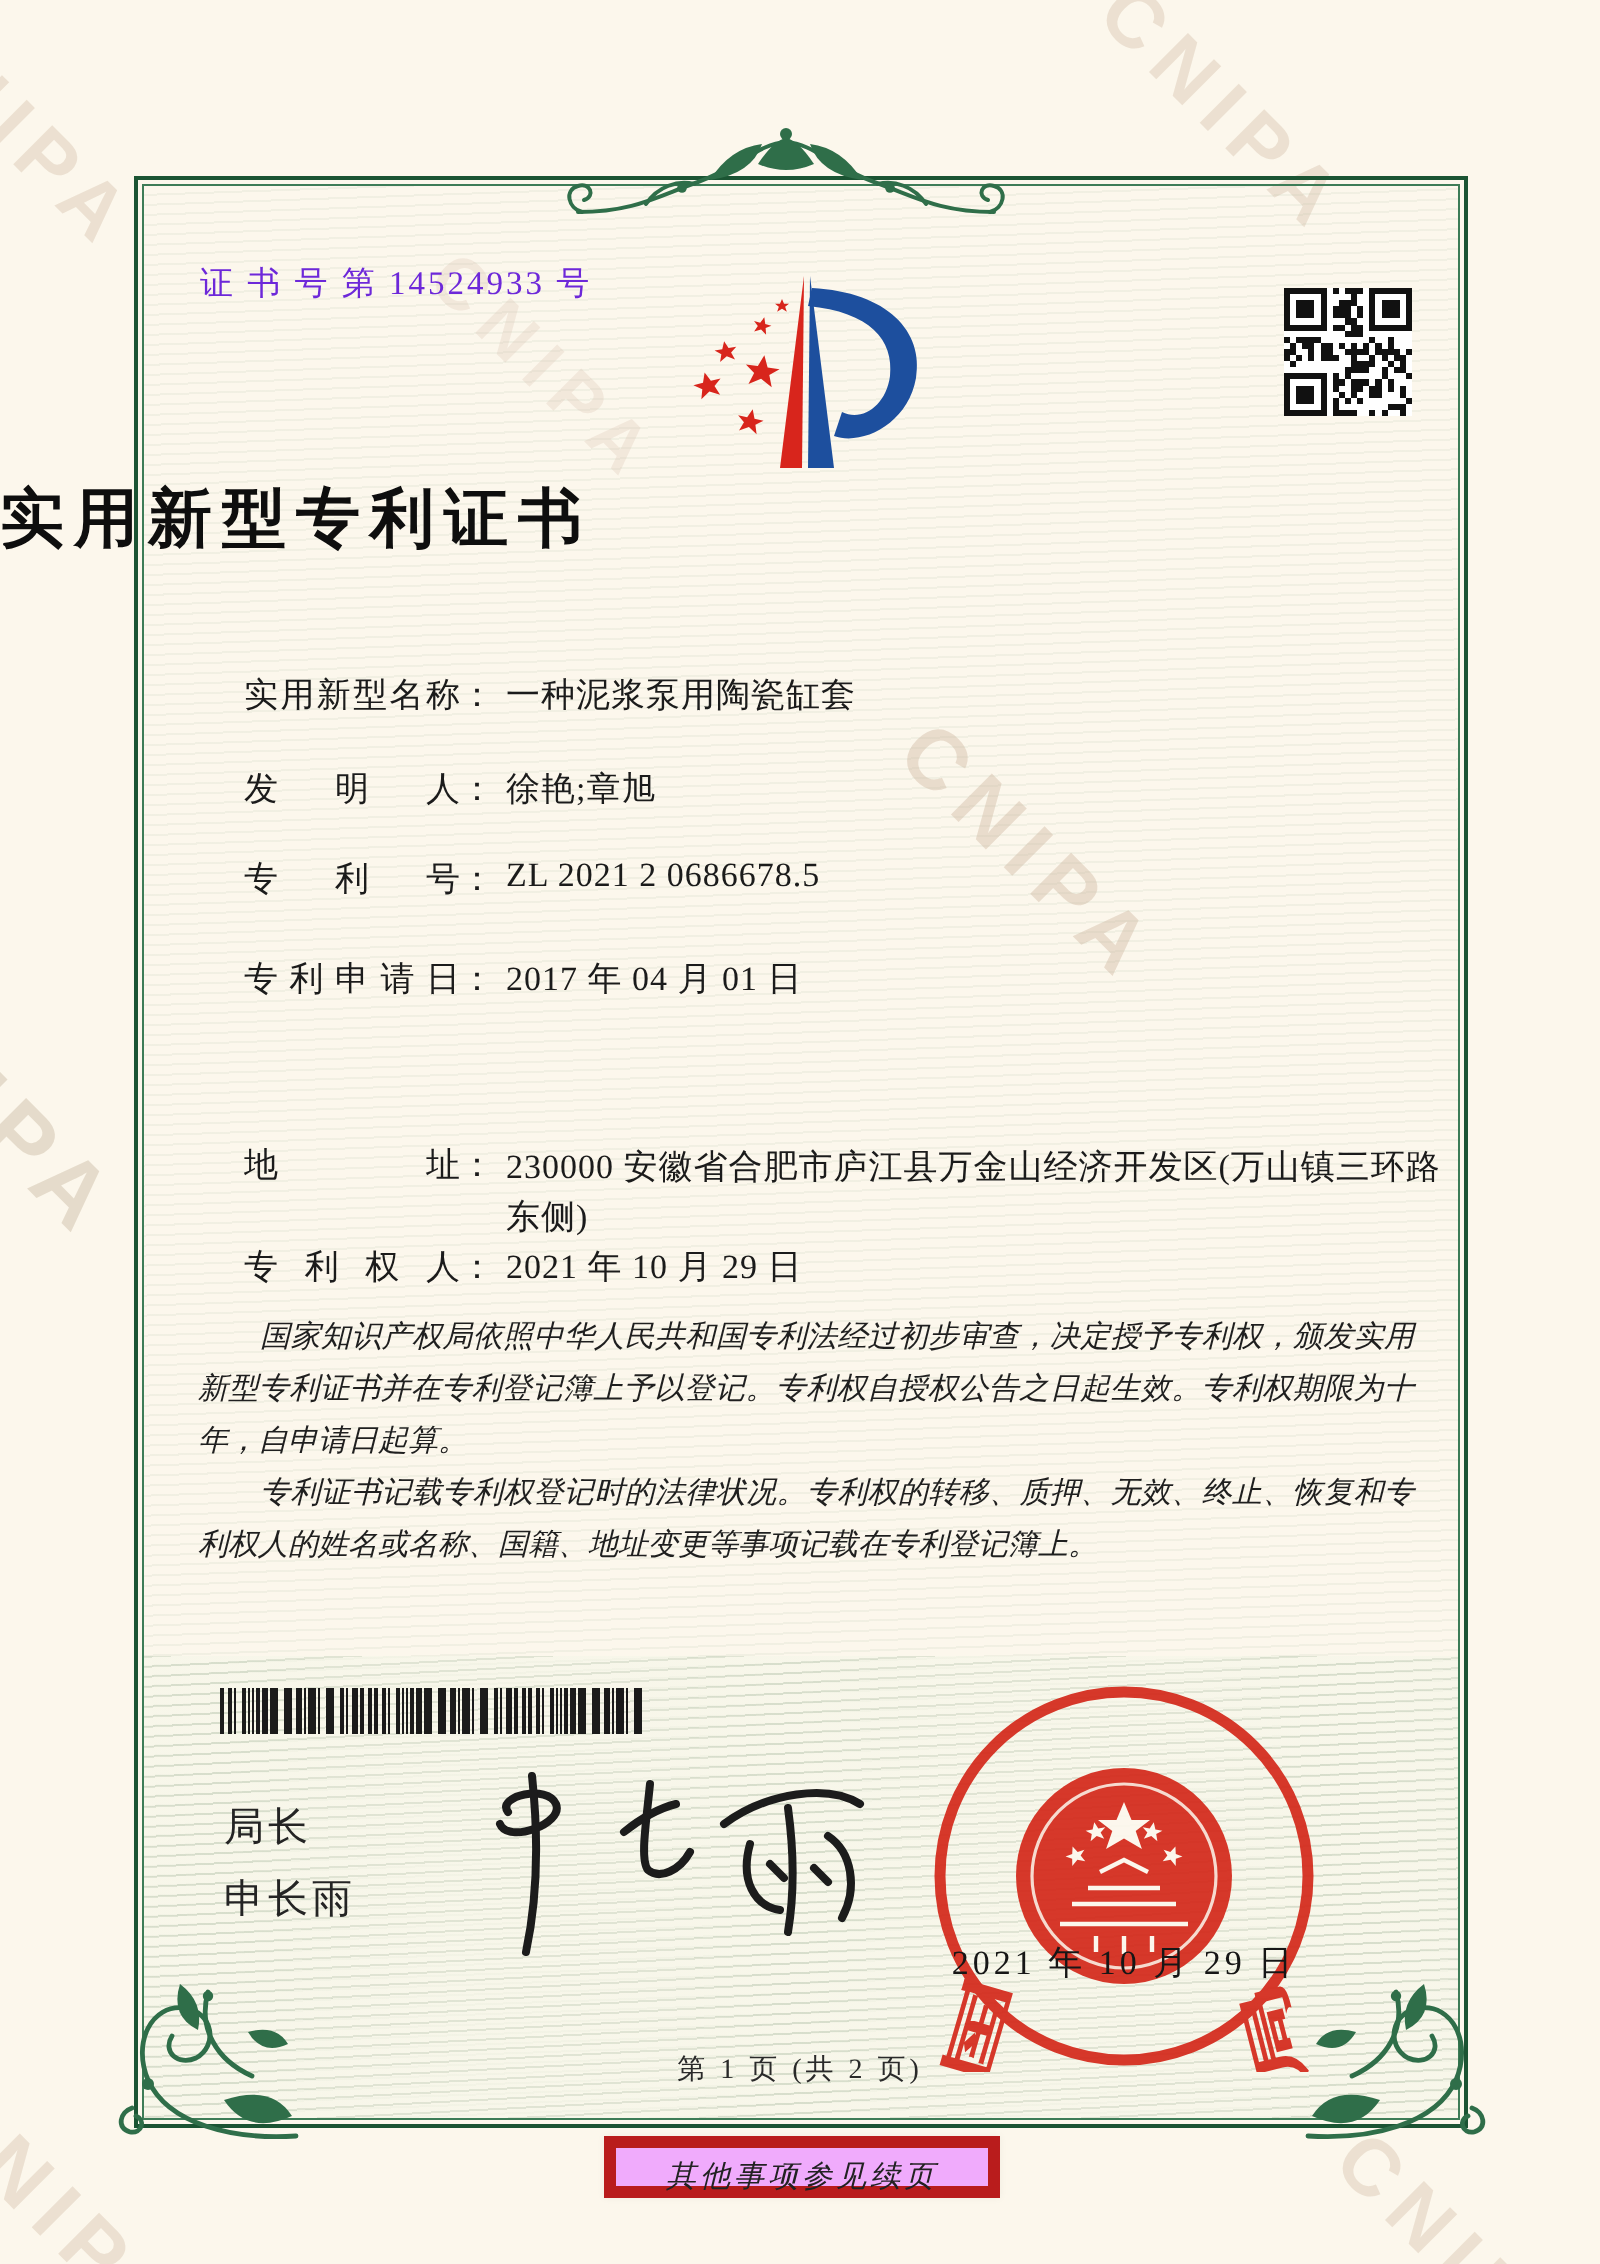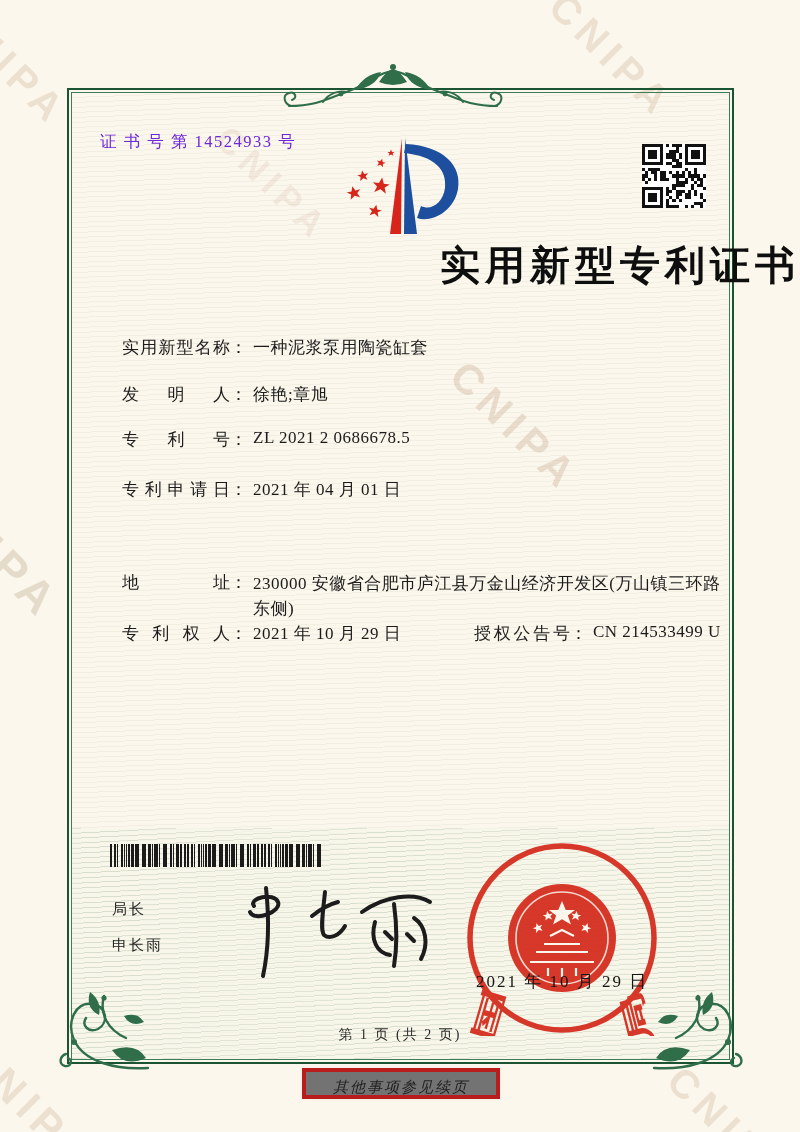--- a/index.html
+++ b/index.html
@@ -51,21 +51,21 @@
 
   
   .cert-no{
     position:absolute; z-index:5; left:100px; top:131px;
     font-size:16.5px; letter-spacing:1.5px; color:#6d28d9;
   }
   .logo{ position:absolute; z-index:5; left:338px; top:134px; }
   .qr{ position:absolute; z-index:5; left:642px; top:144px; width:64px; height:64px; }
   .title{
     position:absolute; z-index:5; left:0; right:0; top:238px;
-    text-align:right; font-size:40px; font-weight:700; letter-spacing:5px; color:#0e0e0e;
+    text-align:left; font-size:32px; font-weight:700; letter-spacing:5px; color:#0e0e0e;
   }
 
   
   .frow{ position:absolute; z-index:5; left:100px; font-size:17px; color:#1b1b1b; }
   .flabel{
     display:inline-block; width:108px; vertical-align:top;
     text-align:justify; text-align-last:justify;margin-left:22px;
   }
   .fcolon{ display:inline-block; vertical-align:top; }
   .fvalue{ display:inline-block; vertical-align:top; margin-left:6px; letter-spacing:.5px; }
@@ -83,38 +83,38 @@
 
   
   .barcode{
     position:absolute; z-index:5; left:110px; top:844px; width:212px; height:23px;
     background:
       repeating-linear-gradient(90deg, #1b1b1b 0 2px, transparent 2px 3px, transparent 3px 5px, #1b1b1b 5px 6px, transparent 6px 11px),
       repeating-linear-gradient(90deg, #1b1b1b 0 1px, transparent 1px 4px, #1b1b1b 4px 6px, transparent 6px 7px);
   }
   .officer-title, .officer-name{
     position:absolute; z-index:5; left:112px;
-    font-family:"Liberation Sans", sans-serif; font-size:15px; color:#242424; letter-spacing:2px;
+    font-family:"Liberation Sans", sans-serif; font-size:20px; color:#242424; letter-spacing:2px;
   }
   .officer-title{ top:900px; }
   .officer-name{ top:936px; }
   .sig{ position:absolute; z-index:6; left:228px; top:876px; }
 
   .seal{ position:absolute; z-index:5; left:464px; top:840px; }
   .seal-date{
     position:absolute; z-index:6; left:452px; top:970px; width:220px;
     text-align:center; font-size:17px; letter-spacing:2px; color:#161616;
   }
   .page-num{
     position:absolute; z-index:5; left:0; right:0; top:1026px;
     text-align:center; font-size:14px; letter-spacing:2px; color:#2a2a2a;
   }
   .cont-note{
     position:absolute; z-index:5; left:302px; top:1068px; width:198px; height:31px;
-    background:#737373; border:4px solid #b91c1c; box-shadow:0 0 4px rgba(0,0,0,.05);
+    background:#f0abfc; border:6px solid #b91c1c; box-shadow:0 0 4px rgba(0,0,0,.05);
     text-align:center; line-height:30px;
     font-size:15px; font-style:italic; letter-spacing:2px; color:#222;
   }
 </style>
 </head>
 <body>
 
 <div class="page">
 
   <div class="waves"></div>
@@ -336,32 +336,33 @@
   <div class="frow" style="top:336px">
     <span class="flabel">实用新型名称</span><span class="fcolon">：</span><span class="fvalue">一种泥浆泵用陶瓷缸套</span>
   </div>
   <div class="frow" style="top:383px">
     <span class="flabel">发明人</span><span class="fcolon">：</span><span class="fvalue">徐艳;章旭</span>
   </div>
   <div class="frow" style="top:428px">
     <span class="flabel">专利号</span><span class="fcolon">：</span><span class="fvalue">ZL 2021 2 0686678.5</span>
   </div>
   <div class="frow" style="top:478px">
-    <span class="flabel">专利申请日</span><span class="fcolon">：</span><span class="fvalue">2021 年 04 月 01 日</span>
+    <span class="flabel">专利申请日</span><span class="fcolon">：</span><span class="fvalue">2017 年 04 月 01 日</span>
   </div>
   <div class="frow" style="top:571px">
     <span class="flabel">地址</span><span class="fcolon">：</span><span class="fvalue wrap">230000 安徽省合肥市庐江县万金山经济开发区(万山镇三环路东侧)</span>
   </div>
   <div class="frow" style="top:622px; width:610px">
     <span class="flabel">专利权人</span><span class="fcolon">：</span><span class="fvalue">2021 年 10 月 29 日</span>
-    <span class="pair2">
-      <span class="flabel">授权公告号</span><span class="fcolon">：</span><span class="fvalue">CN 214533499 U</span>
-    </span>
-  </div>
-
+  </div>
+
+  <div class="legal">
+    <p>国家知识产权局依照中华人民共和国专利法经过初步审查，决定授予专利权，颁发实用新型专利证书并在专利登记簿上予以登记。专利权自授权公告之日起生效。专利权期限为十年，自申请日起算。</p>
+    <p>专利证书记载专利权登记时的法律状况。专利权的转移、质押、无效、终止、恢复和专利权人的姓名或名称、国籍、地址变更等事项记载在专利登记簿上。</p>
+  </div>
 
   <div class="barcode"></div>
 
   <div class="officer-title">局长</div>
   <div class="officer-name">申长雨</div>
 
   <svg class="sig" width="210" height="108" viewBox="0 0 210 108">
     <g stroke="#1c1c1c" stroke-width="4" fill="none" stroke-linecap="round" stroke-linejoin="round">
       <path d="M26,30 C20,22 46,16 50,26 C54,36 26,46 22,36"></path>
       <path d="M38,12 C41,40 41,72 35,100"></path>

